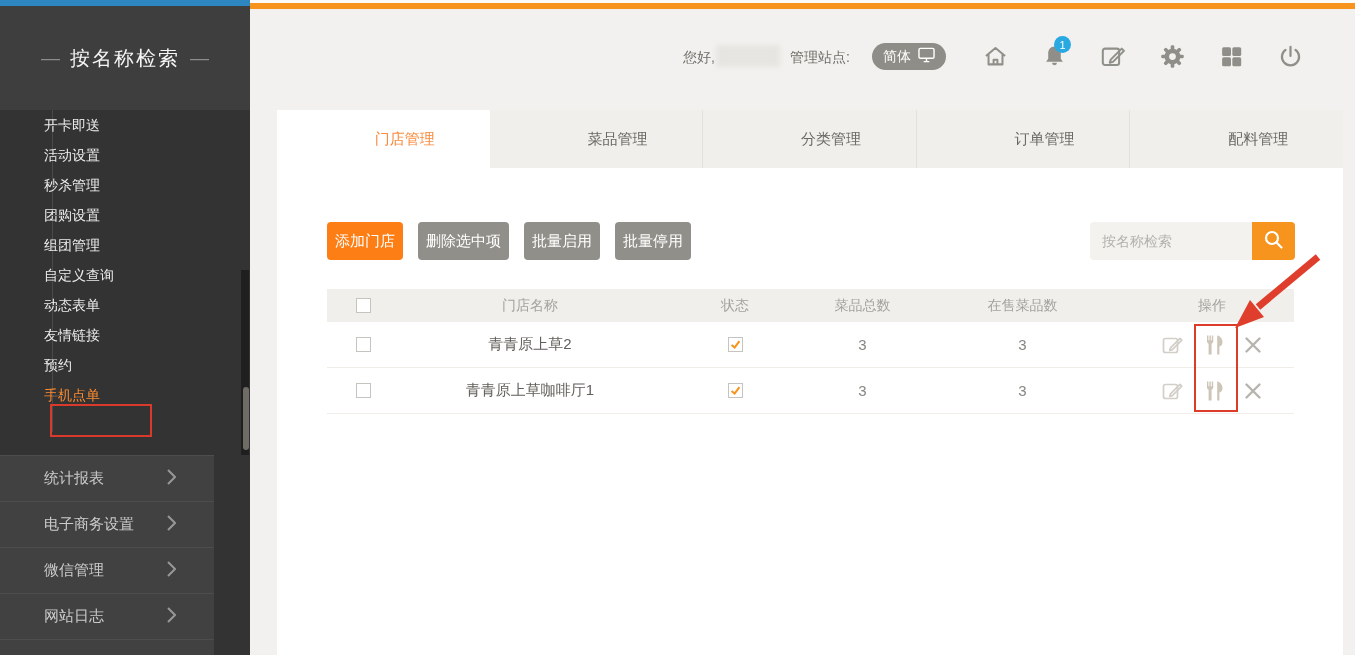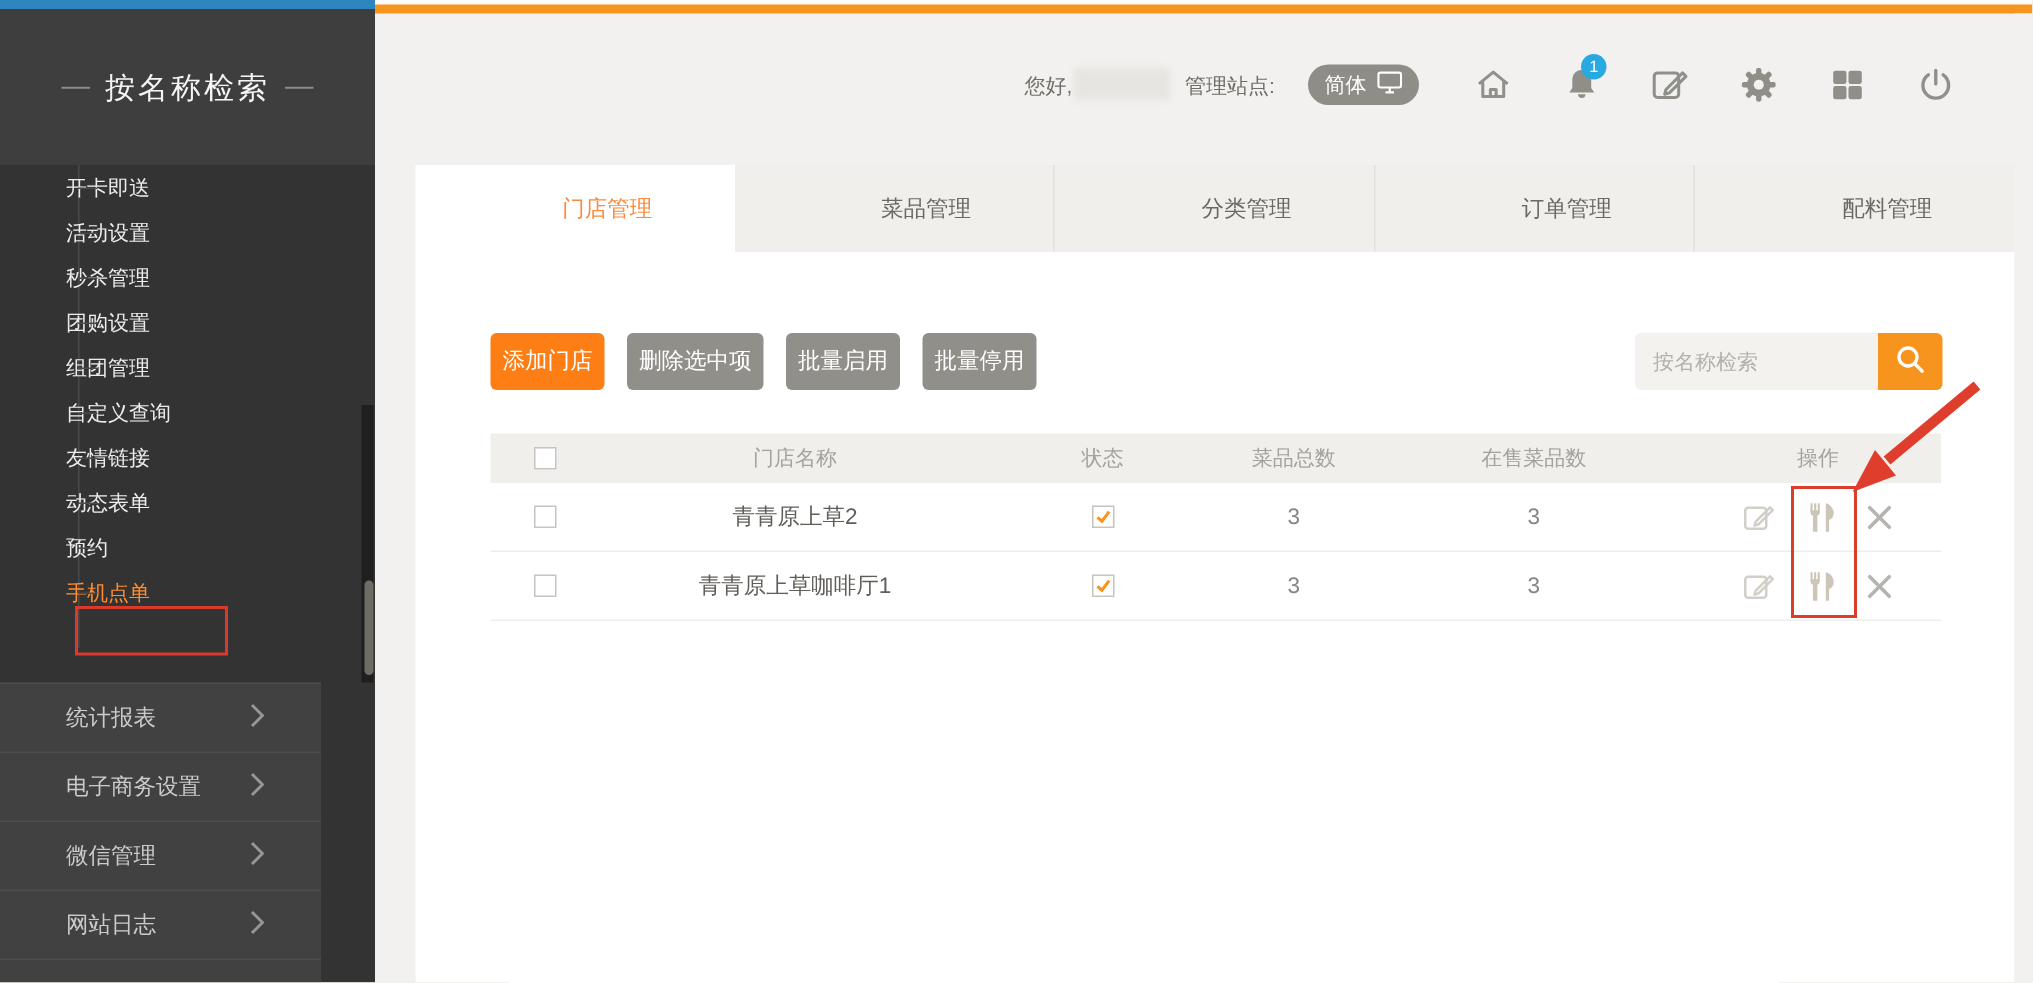--- a/index.html
+++ b/index.html
@@ -96,22 +96,22 @@
       <span class="dash">—</span>
     </div>
     <div class="submenu">
       <div class="tree-line"></div>
       <div class="menu-item">开卡即送</div>
       <div class="menu-item">活动设置</div>
       <div class="menu-item">秒杀管理</div>
       <div class="menu-item">团购设置</div>
       <div class="menu-item">组团管理</div>
       <div class="menu-item">自定义查询</div>
+      <div class="menu-item">动态表单</div>
       <div class="menu-item">友情链接</div>
-      <div class="menu-item">动态表单</div>
       <div class="menu-item">预约</div>
       <div class="menu-item active">手机点单</div>
       <div class="annot-menu-box"></div>
     </div>
     <div class="scroll-track"></div>
     <div class="scroll-thumb"></div>
     <div class="side-sections">
       <div class="side-section">
         <span class="lbl">统计报表</span>
         <span><svg width="9" height="16" viewBox="0 0 9 16">

